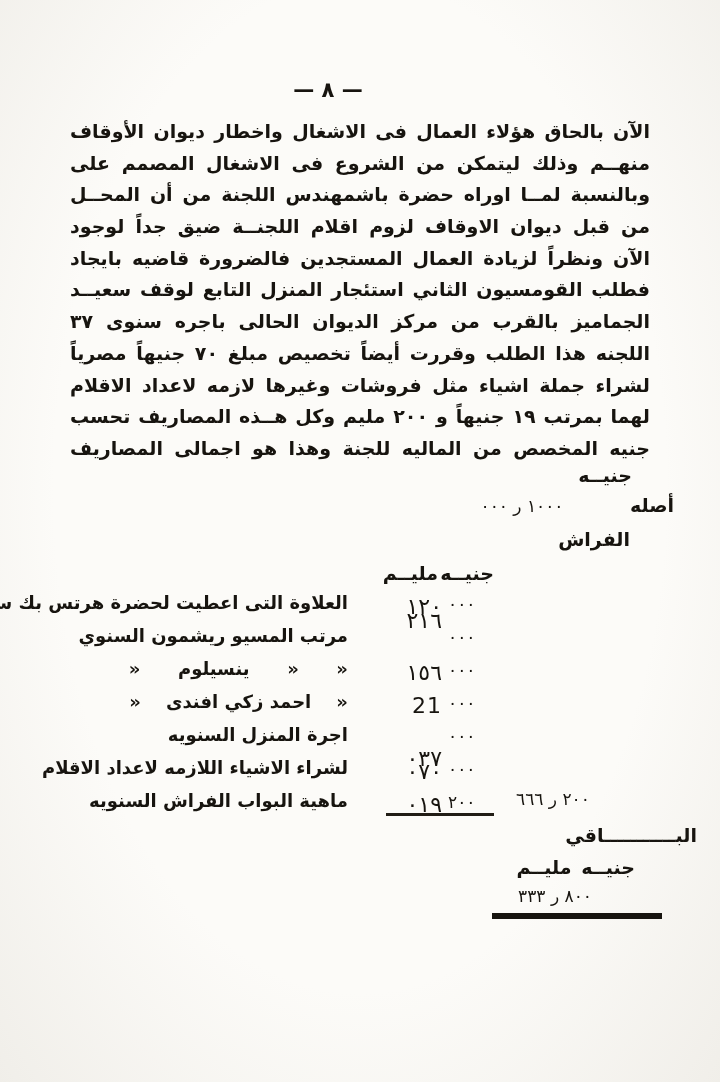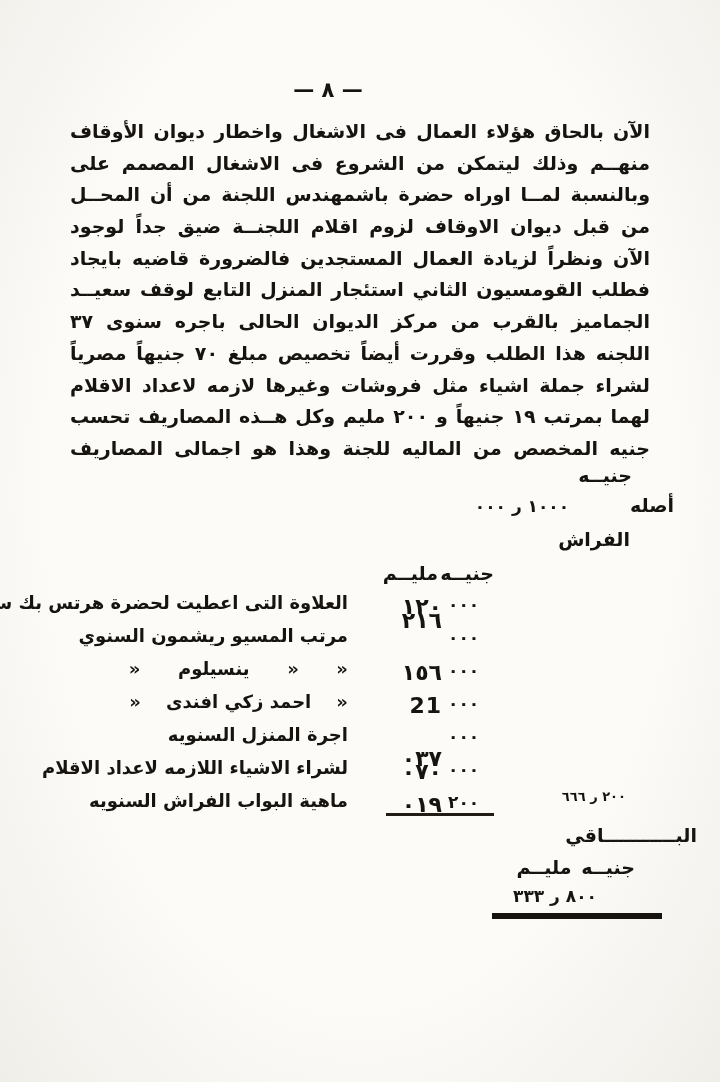--- a/index.html
+++ b/index.html
@@ -7,38 +7,38 @@
     width:720px;height:1082px;position:relative;overflow:hidden;
     background:#fcfbf8;
     font-family:"DejaVu Sans",sans-serif;
     color:#17140f;
   }
   .scan-tint{position:absolute;inset:0;pointer-events:none;
     background:radial-gradient(ellipse at 50% 45%, rgba(255,255,255,0) 60%, rgba(205,200,188,.25) 100%);}
   .abs{position:absolute;}
   .rtl{direction:rtl;unicode-bidi:embed;}
   .pre{white-space:pre;}
-  .num{direction:ltr;unicode-bidi:bidi-override;font-weight:bold;letter-spacing:1px;}
+  .num{direction:ltr;unicode-bidi:bidi-override;font-weight:normal;letter-spacing:1px;}
   #page-num{top:78px;left:276px;width:104px;text-align:center;font-size:21px;font-weight:bold;}
   #para{top:116px;right:70px;width:580px;font-size:19px;line-height:31.7px;}
   #para .pline{
     direction:rtl;text-align:justify;text-align-last:justify;
     font-weight:bold;white-space:normal;height:31.7px;overflow:hidden;
   }
   .ledger-word{font-size:19px;font-weight:bold;}
   #cur-head{top:464px;left:562px;width:86px;text-align:center;}
   #asl-num{top:496px;left:474px;width:96px;text-align:center;font-size:17px;}
   #asl-word{top:494px;left:576px;width:60px;text-align:center;margin-left:46px;}
   #tanzil{top:528px;left:570px;width:60px;text-align:center;}
   #col-millieme{top:562px;left:386px;width:52px;text-align:center;}
   #col-geneih{top:562px;left:442px;width:52px;text-align:center;}
   .row-label{left:58px;width:290px;text-align:right;font-size:18px;font-weight:bold;direction:rtl;}
   .cell-g{left:384px;width:58px;text-align:right;font-size:22px;}
   .cell-m{left:448px;width:48px;text-align:left;font-size:17px;}
-  .cell-total{left:536px;width:90px;text-align:right;font-size:13px;}
+  .cell-total{left:516px;width:90px;text-align:left;font-size:17px;}
   #rule-items{top:813px;left:386px;width:108px;height:3px;background:#211d16;}
   #baqi{top:824px;left:534px;width:130px;text-align:center;font-size:19px;margin-left:33px;}
   #col-millieme2{top:856px;left:516px;width:56px;text-align:center;}
   #col-geneih2{top:856px;left:578px;width:60px;text-align:center;}
   #remainder{top:886px;left:496px;width:118px;text-align:center;font-size:17px;}
   #rule-final{top:913px;left:492px;width:170px;height:6px;background:#17140f;}
 </style>
 </head>
 <body>
 

